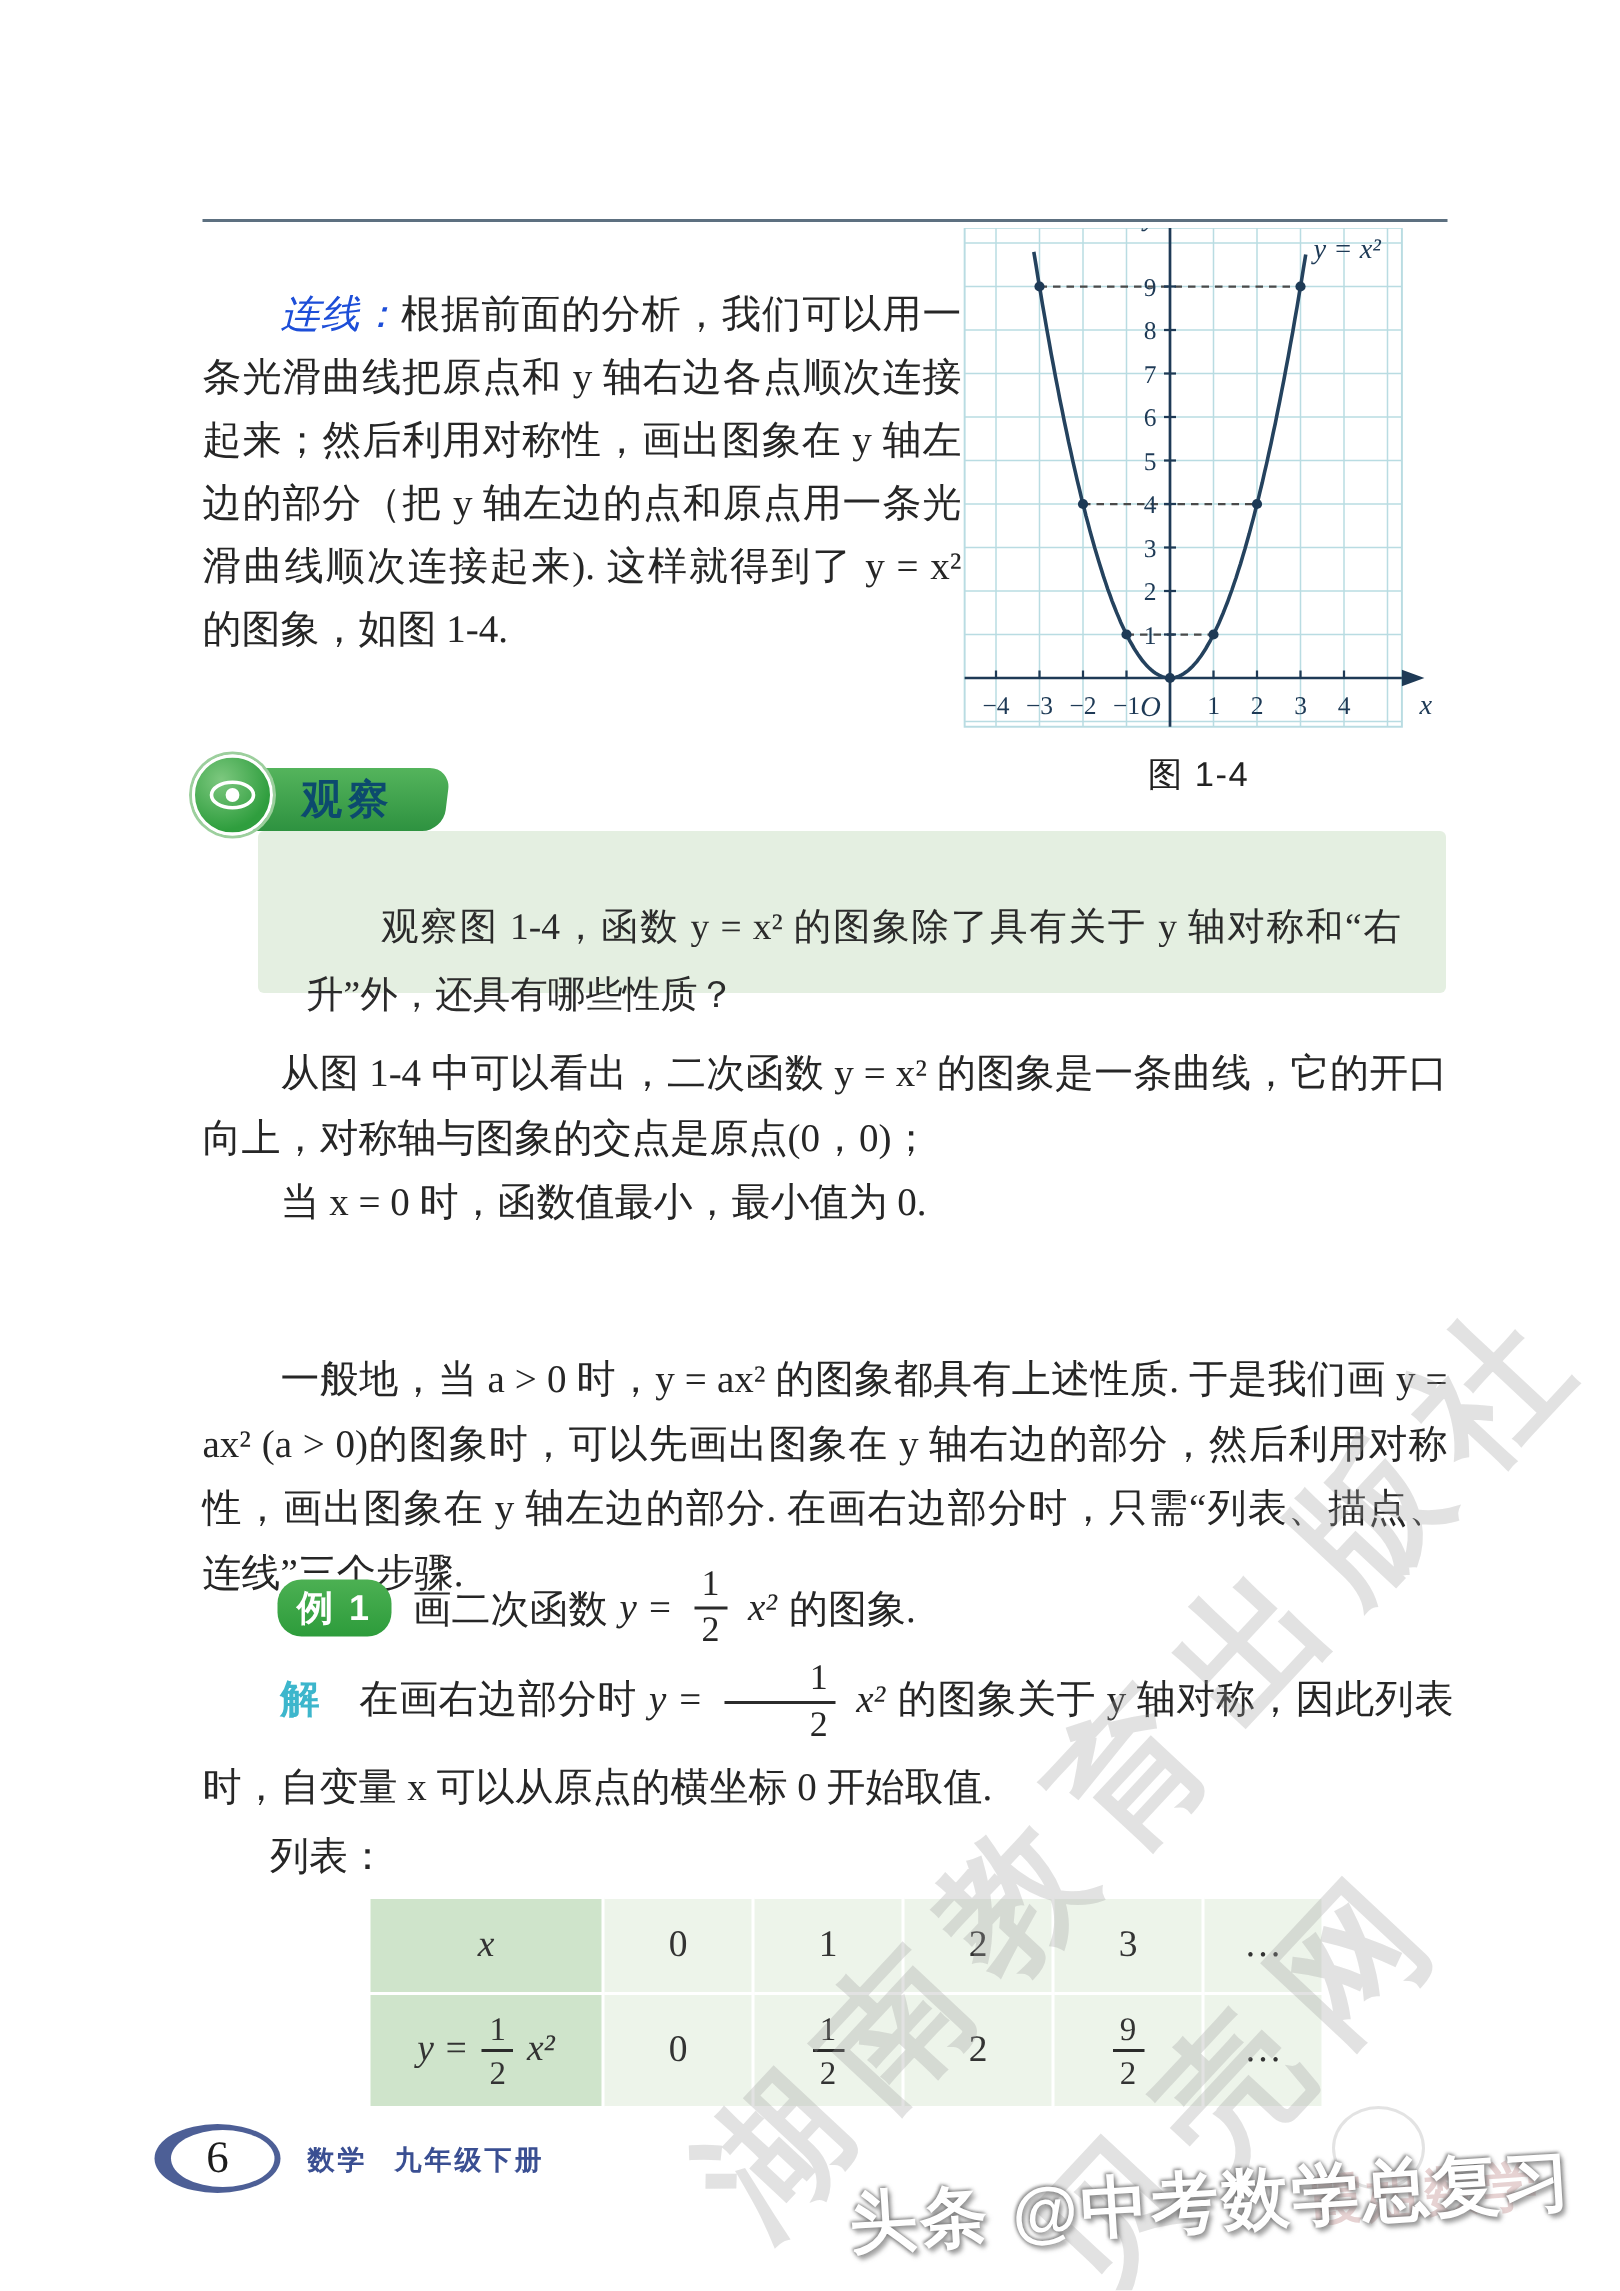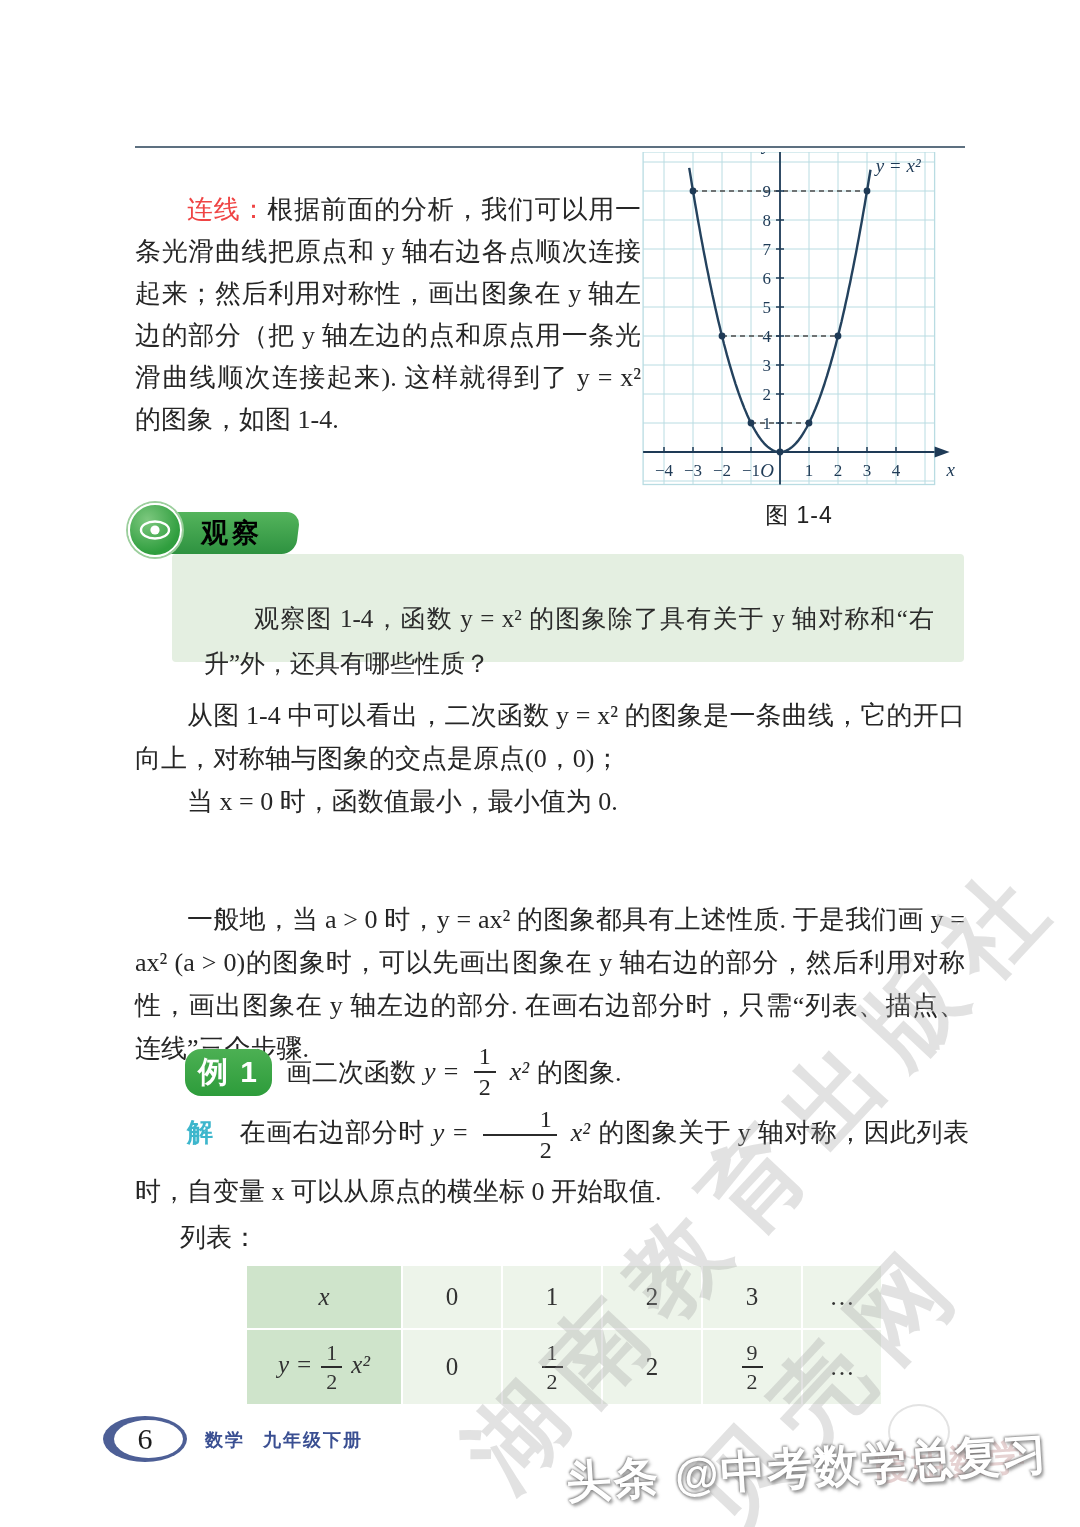--- a/index.html
+++ b/index.html
@@ -11,21 +11,21 @@
   }
   .abs{position:absolute;}
   .top-rule{left:135px;top:146px;width:830px;height:2px;background:#5d7080;}
 
   
   .intro-text{
     left:135px;top:163px;width:506px;
     font-size:26px;line-height:42px;text-align:justify;
     text-indent:2em;
   }
-  .cyan{color:#ef4444;}
+  .cyan{color:#1d4ed8;font-style:italic;}
 
   
   .figure{left:632px;top:152px;width:334px;}
   .fig-caption{
     text-align:center;font-size:23px;color:#222;margin-top:4px;
     font-family:"Liberation Sans",sans-serif;letter-spacing:1px;
   }
   svg text{font-family:"Liberation Serif","DejaVu Serif",serif;fill:#1e3a56;}
   svg .tick{font-size:17px;}
   svg .olabel{font-size:19px;font-style:italic;}
@@ -42,21 +42,21 @@
   .ob-badge{
     left:166px;top:512px;width:132px;height:42px;z-index:2;
     display:flex;align-items:center;justify-content:center;
   }
   .ob-badge::before{
     content:"";position:absolute;inset:0;
     background:linear-gradient(#54b45c,#2e9240);
     border-radius:8px 14px 14px 8px; transform:skewX(-7deg);
   }
   .ob-badge-label{
-    position:relative;color:#000000;font-weight:bold;font-size:27px;
+    position:relative;color:#0c4a6e;font-weight:bold;font-size:27px;
     letter-spacing:4px;font-family:"Liberation Sans",sans-serif;
   }
   .ob-box{
     left:172px;top:554px;width:792px;height:108px;
     background:#e4efe1;border-radius:4px;
   }
   .ob-text{
     padding:17px 30px 0 32px;font-size:25px;line-height:45px;
     text-indent:2em;text-align:justify;color:#2b2b2b;
   }
@@ -70,21 +70,21 @@
 
   
   .example-row{
     left:135px;top:1036px;width:830px;height:72px;
     display:flex;align-items:center;font-size:26px;
   }
   .ex-badge{
     margin-left:50px;margin-right:14px;
     background:linear-gradient(#4cb053,#2d9c3b);color:#fff;
     font-family:"Liberation Sans",sans-serif;font-weight:bold;
-    font-size:30px;padding:3px 13px;border-radius:16px;letter-spacing:2px;
+    font-size:24px;padding:3px 13px;border-radius:16px;letter-spacing:2px;
     white-space:nowrap;
   }
   .mi{font-style:italic;margin:0 8px;}
   .frac{
     display:inline-flex;flex-direction:column;align-items:center;
     vertical-align:middle;line-height:1.05;margin:0 6px;font-size:24px;
   }
   .frac .num{padding:0 5px 2px;border-bottom:2px solid #2b2b2b;}
   .frac .den{padding-top:2px;}
 

